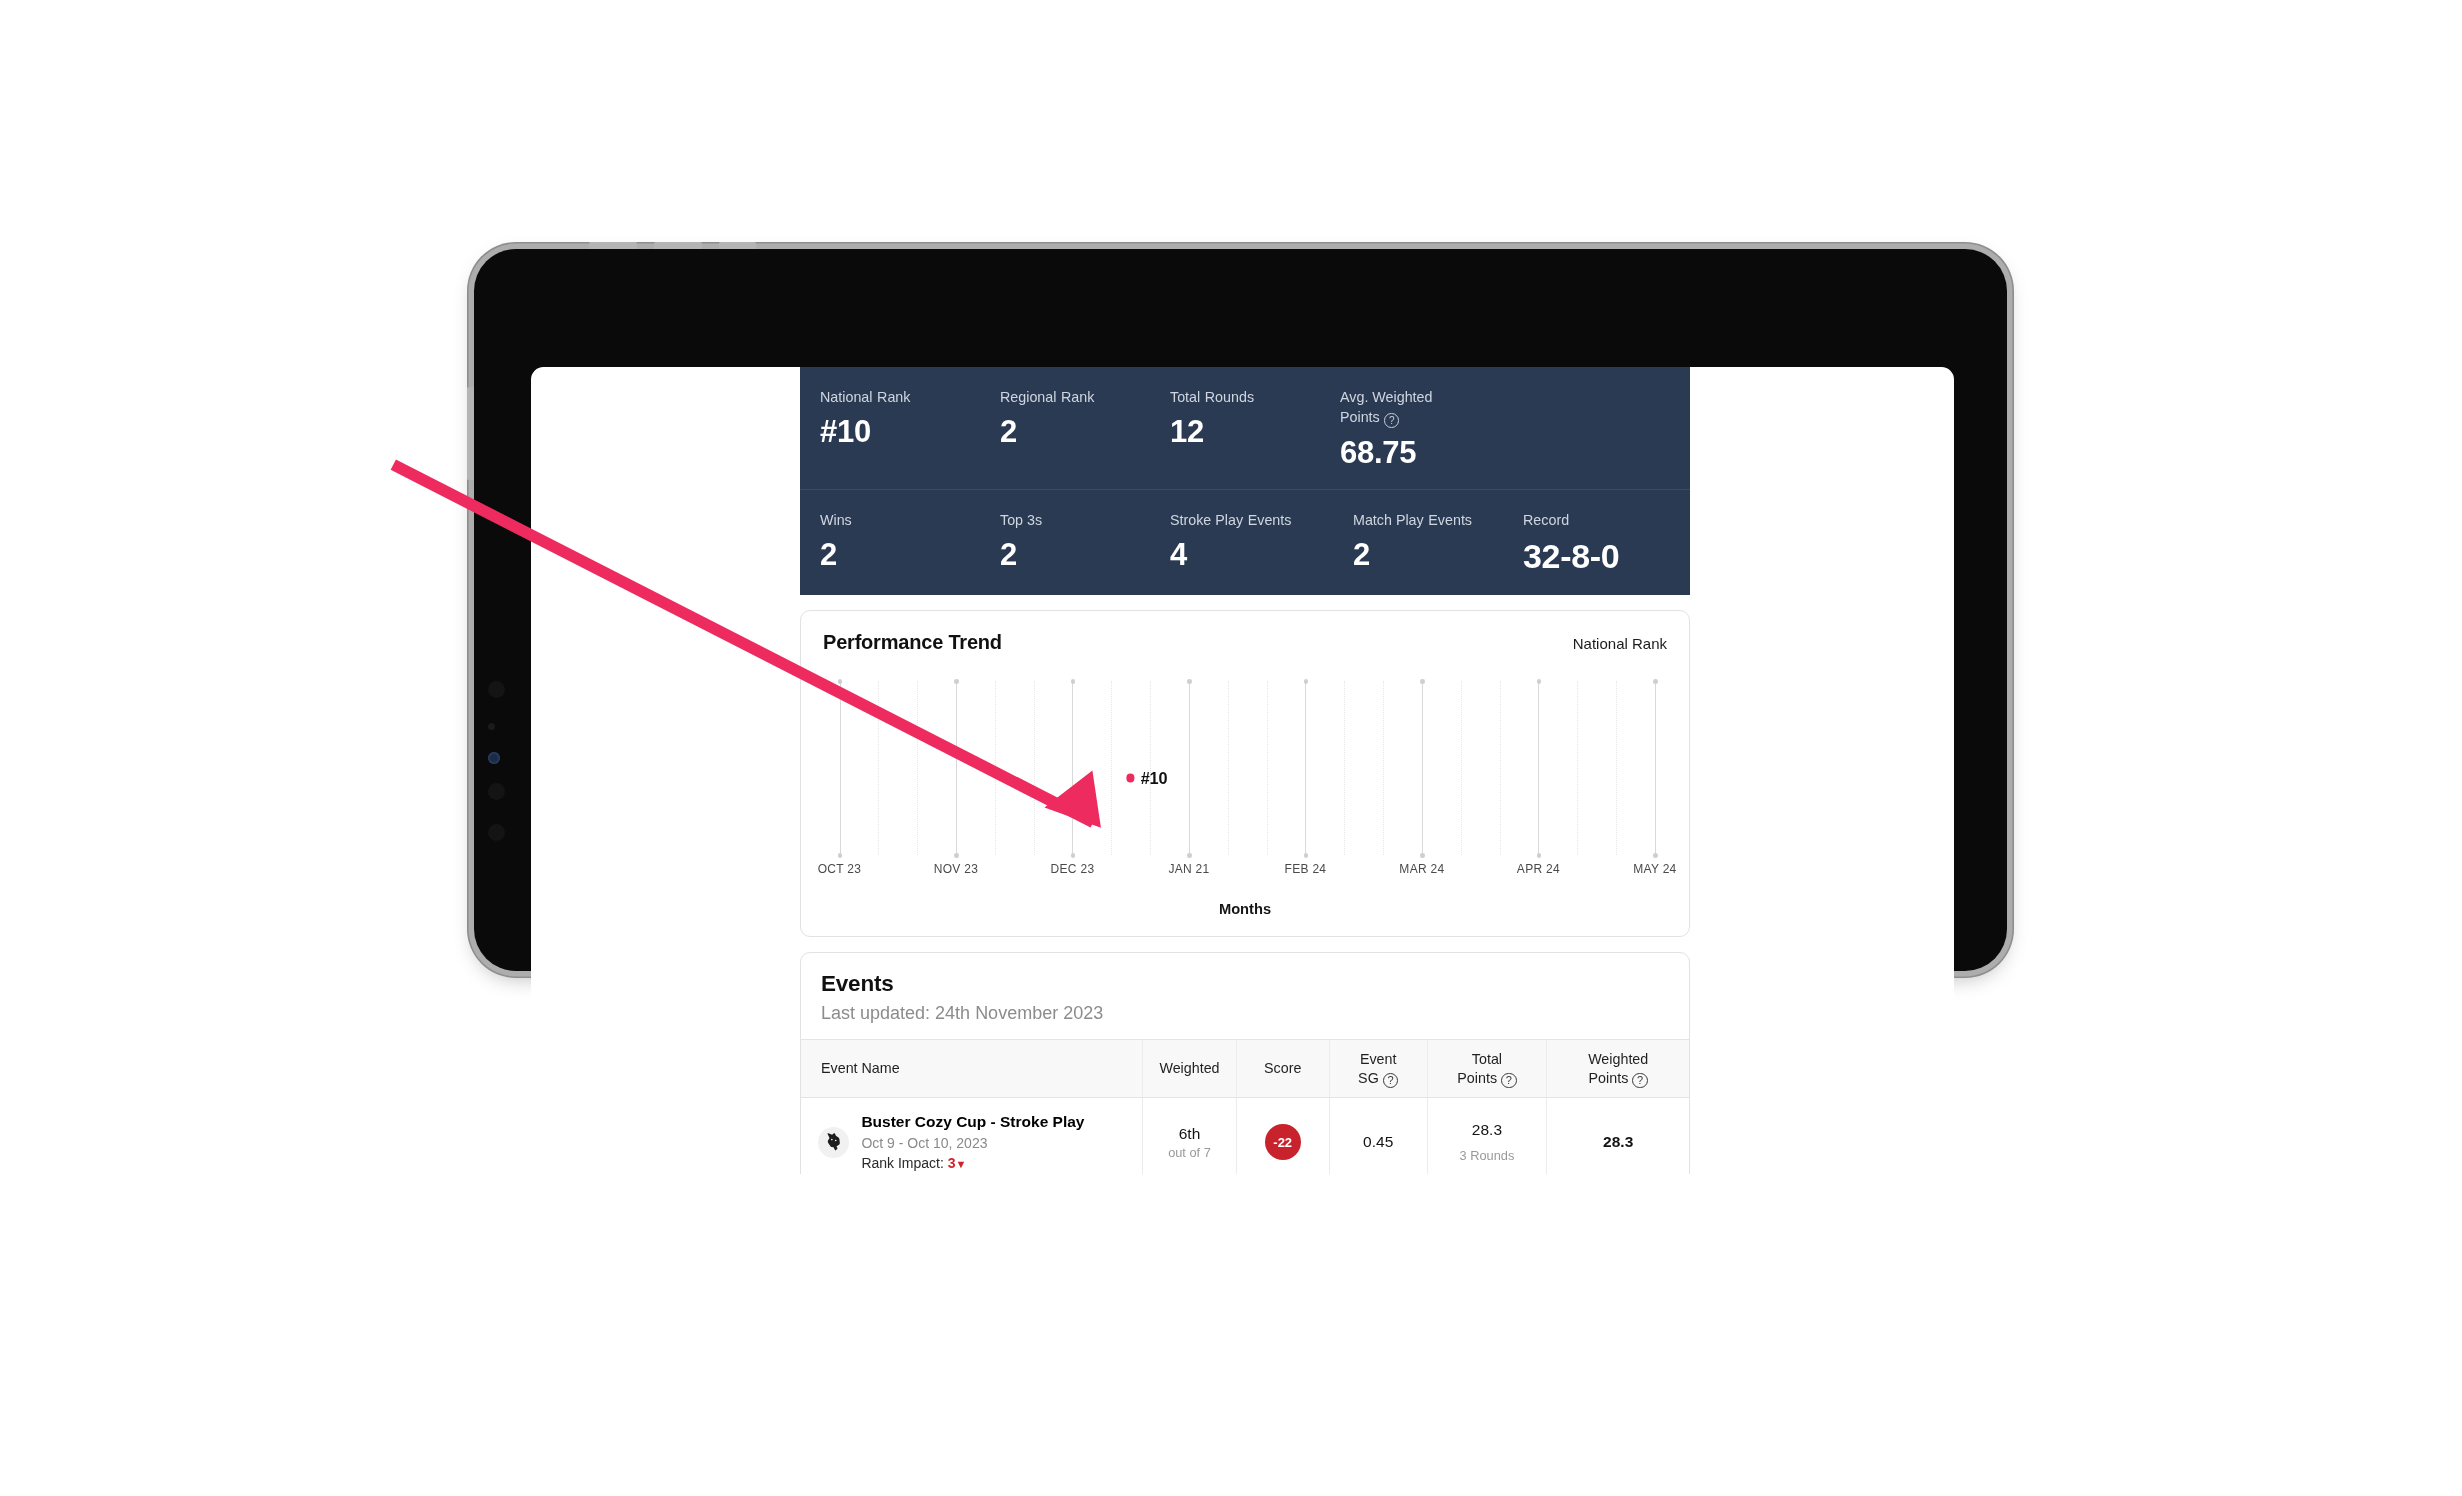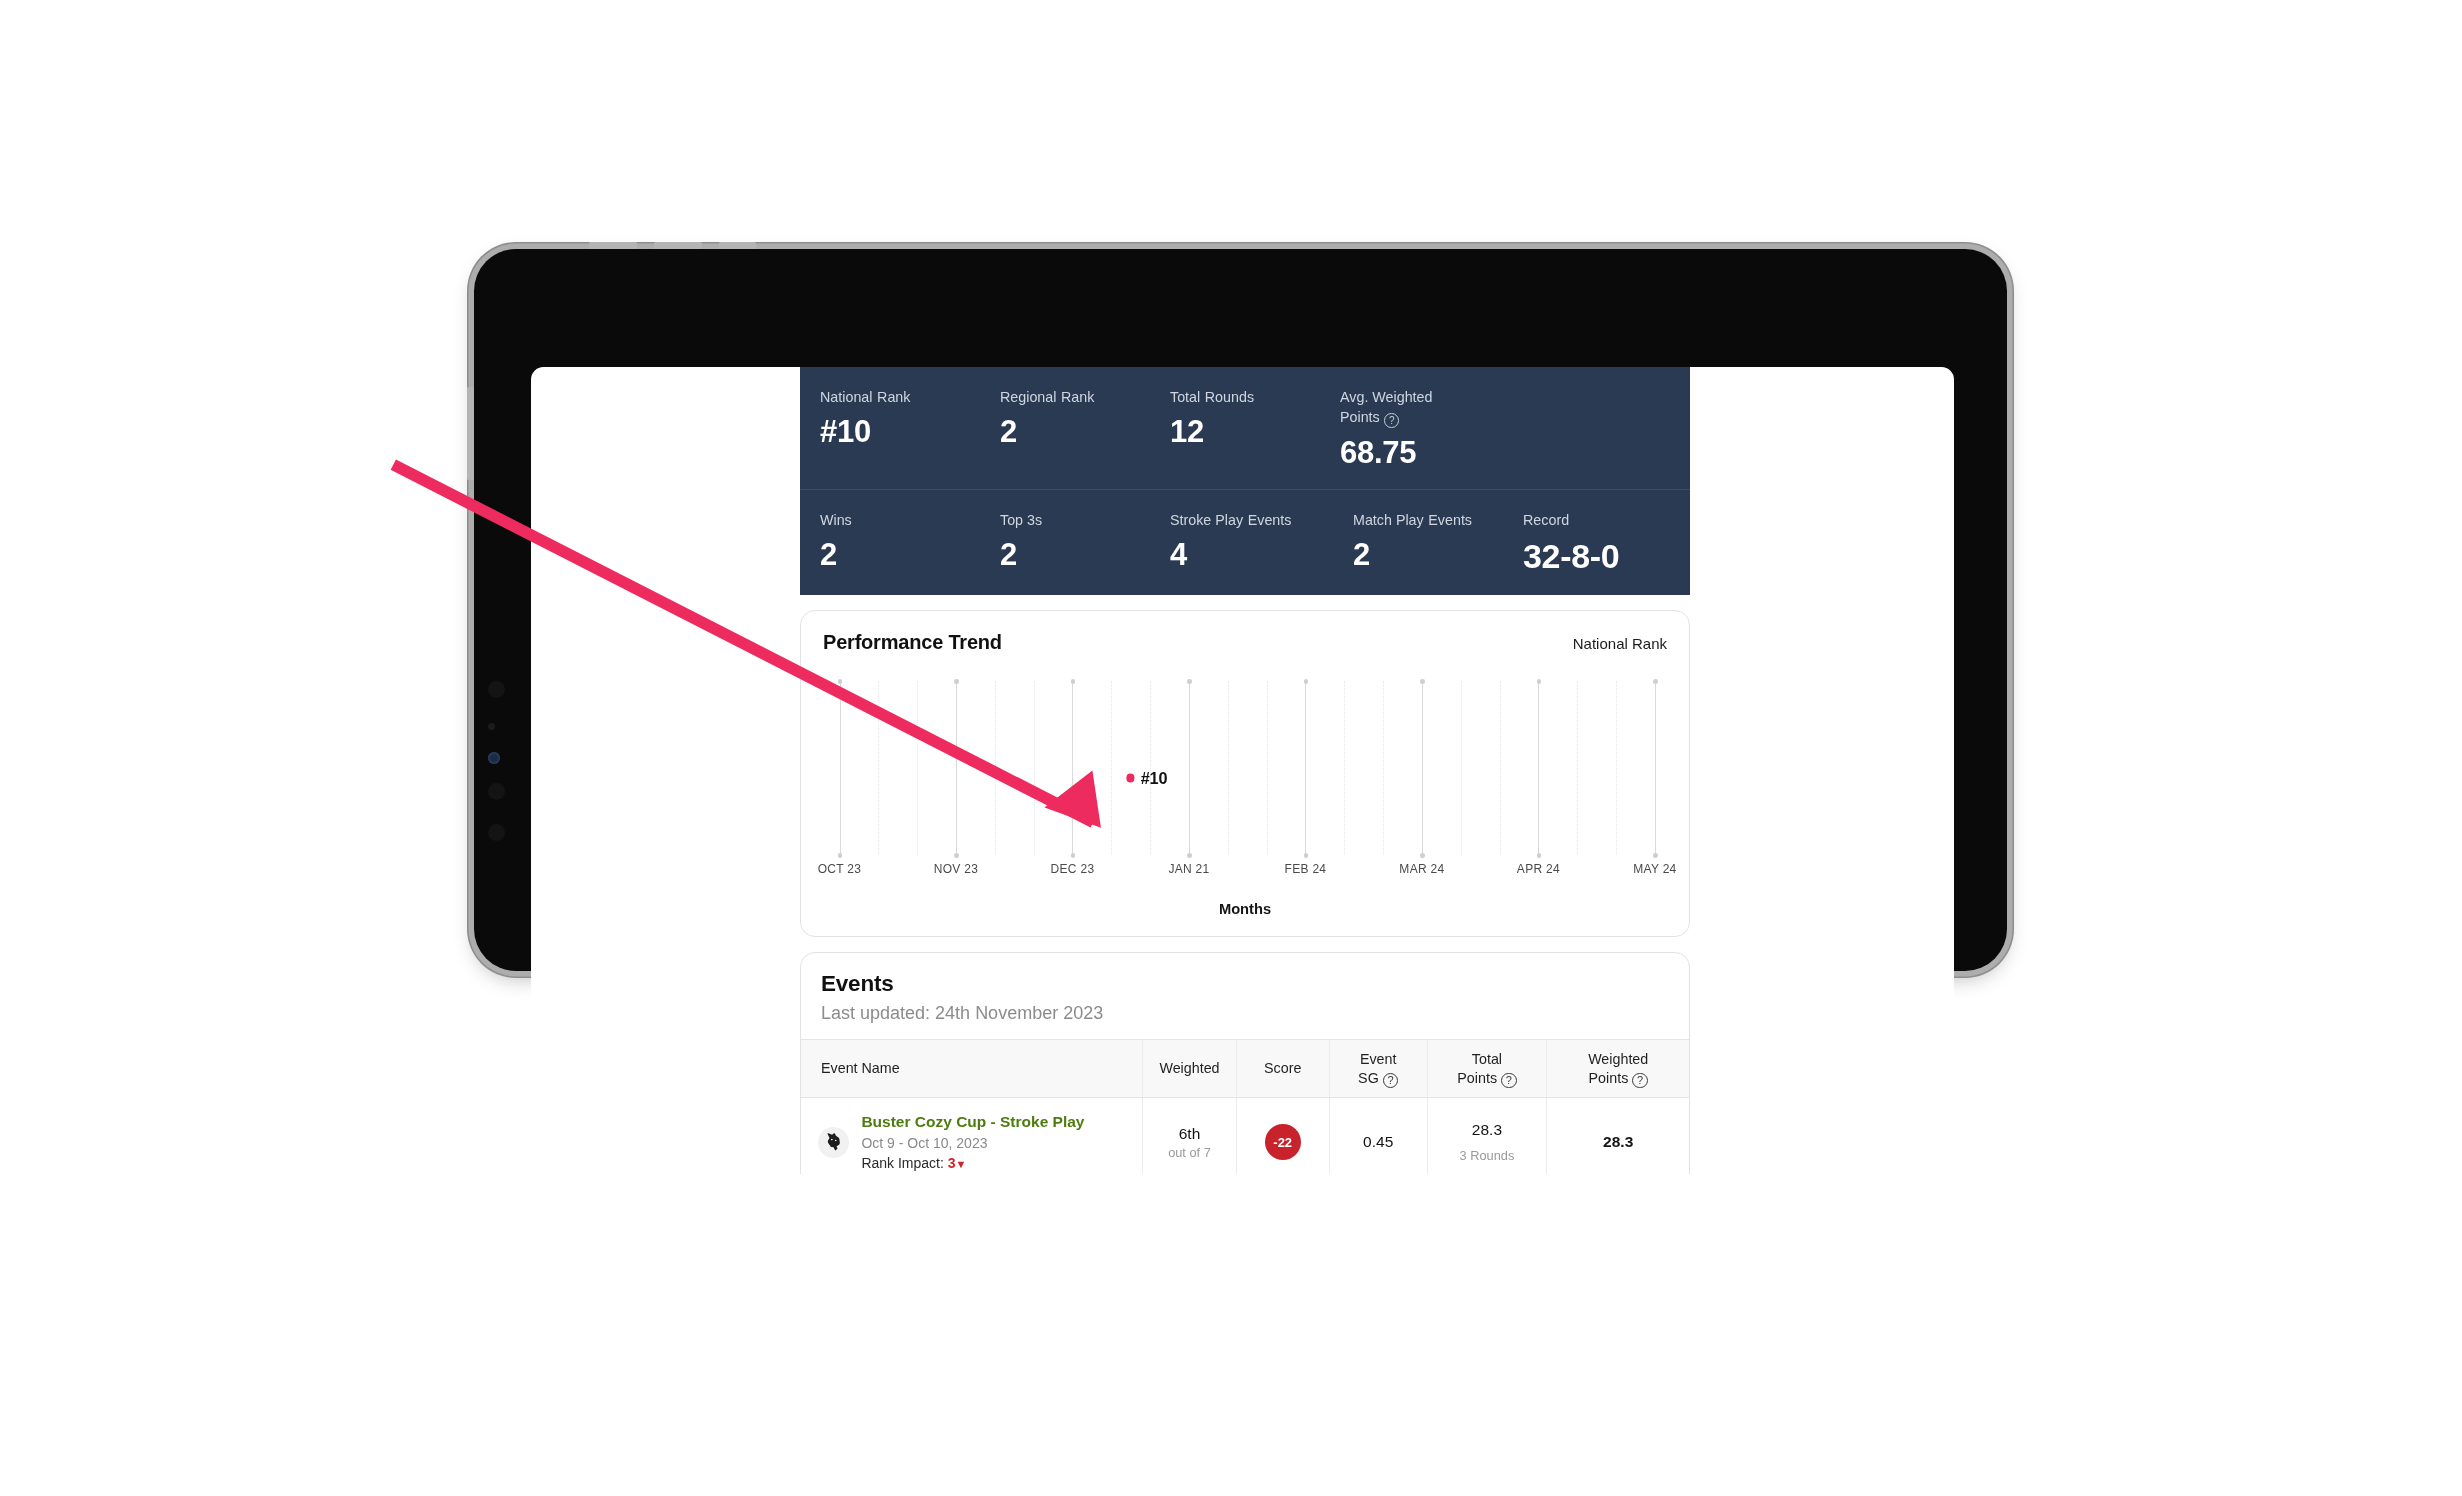--- a/index.html
+++ b/index.html
@@ -171,21 +171,21 @@
     border-color: #3a3a3a;
     color: #3a3a3a;
     width: 15.5px; height: 15.5px;
     font-size: 11px;
   }
 
   
   .card {
     background: #fff;
     border: 0.8px solid #e2e2e2;
-    border-radius: 15px;
+    border-radius: 10px;
     margin-top: 14.7px;
   }
 
   
   .trend-head {
     display: flex;
     justify-content: space-between;
     align-items: baseline;
     padding: 20px 22px 0 22px;
   }
@@ -332,21 +332,21 @@
     border-radius: 50%;
     background: #f1f1f1;
     display: flex;
     align-items: center;
     justify-content: center;
   }
   .evt-lines { line-height: 1.38; }
   .evt-title {
     font-size: 15.5px;
     font-weight: 700;
-    color: #4d7c0f;
+    color: #000000;
   }
   .evt-date {
     font-size: 14px;
     color: #8a8a8a;
     margin-top: 1.5px;
   }
   .evt-rank {
     font-size: 14px;
     color: #2a2a2a;
     margin-top: 1.5px;

